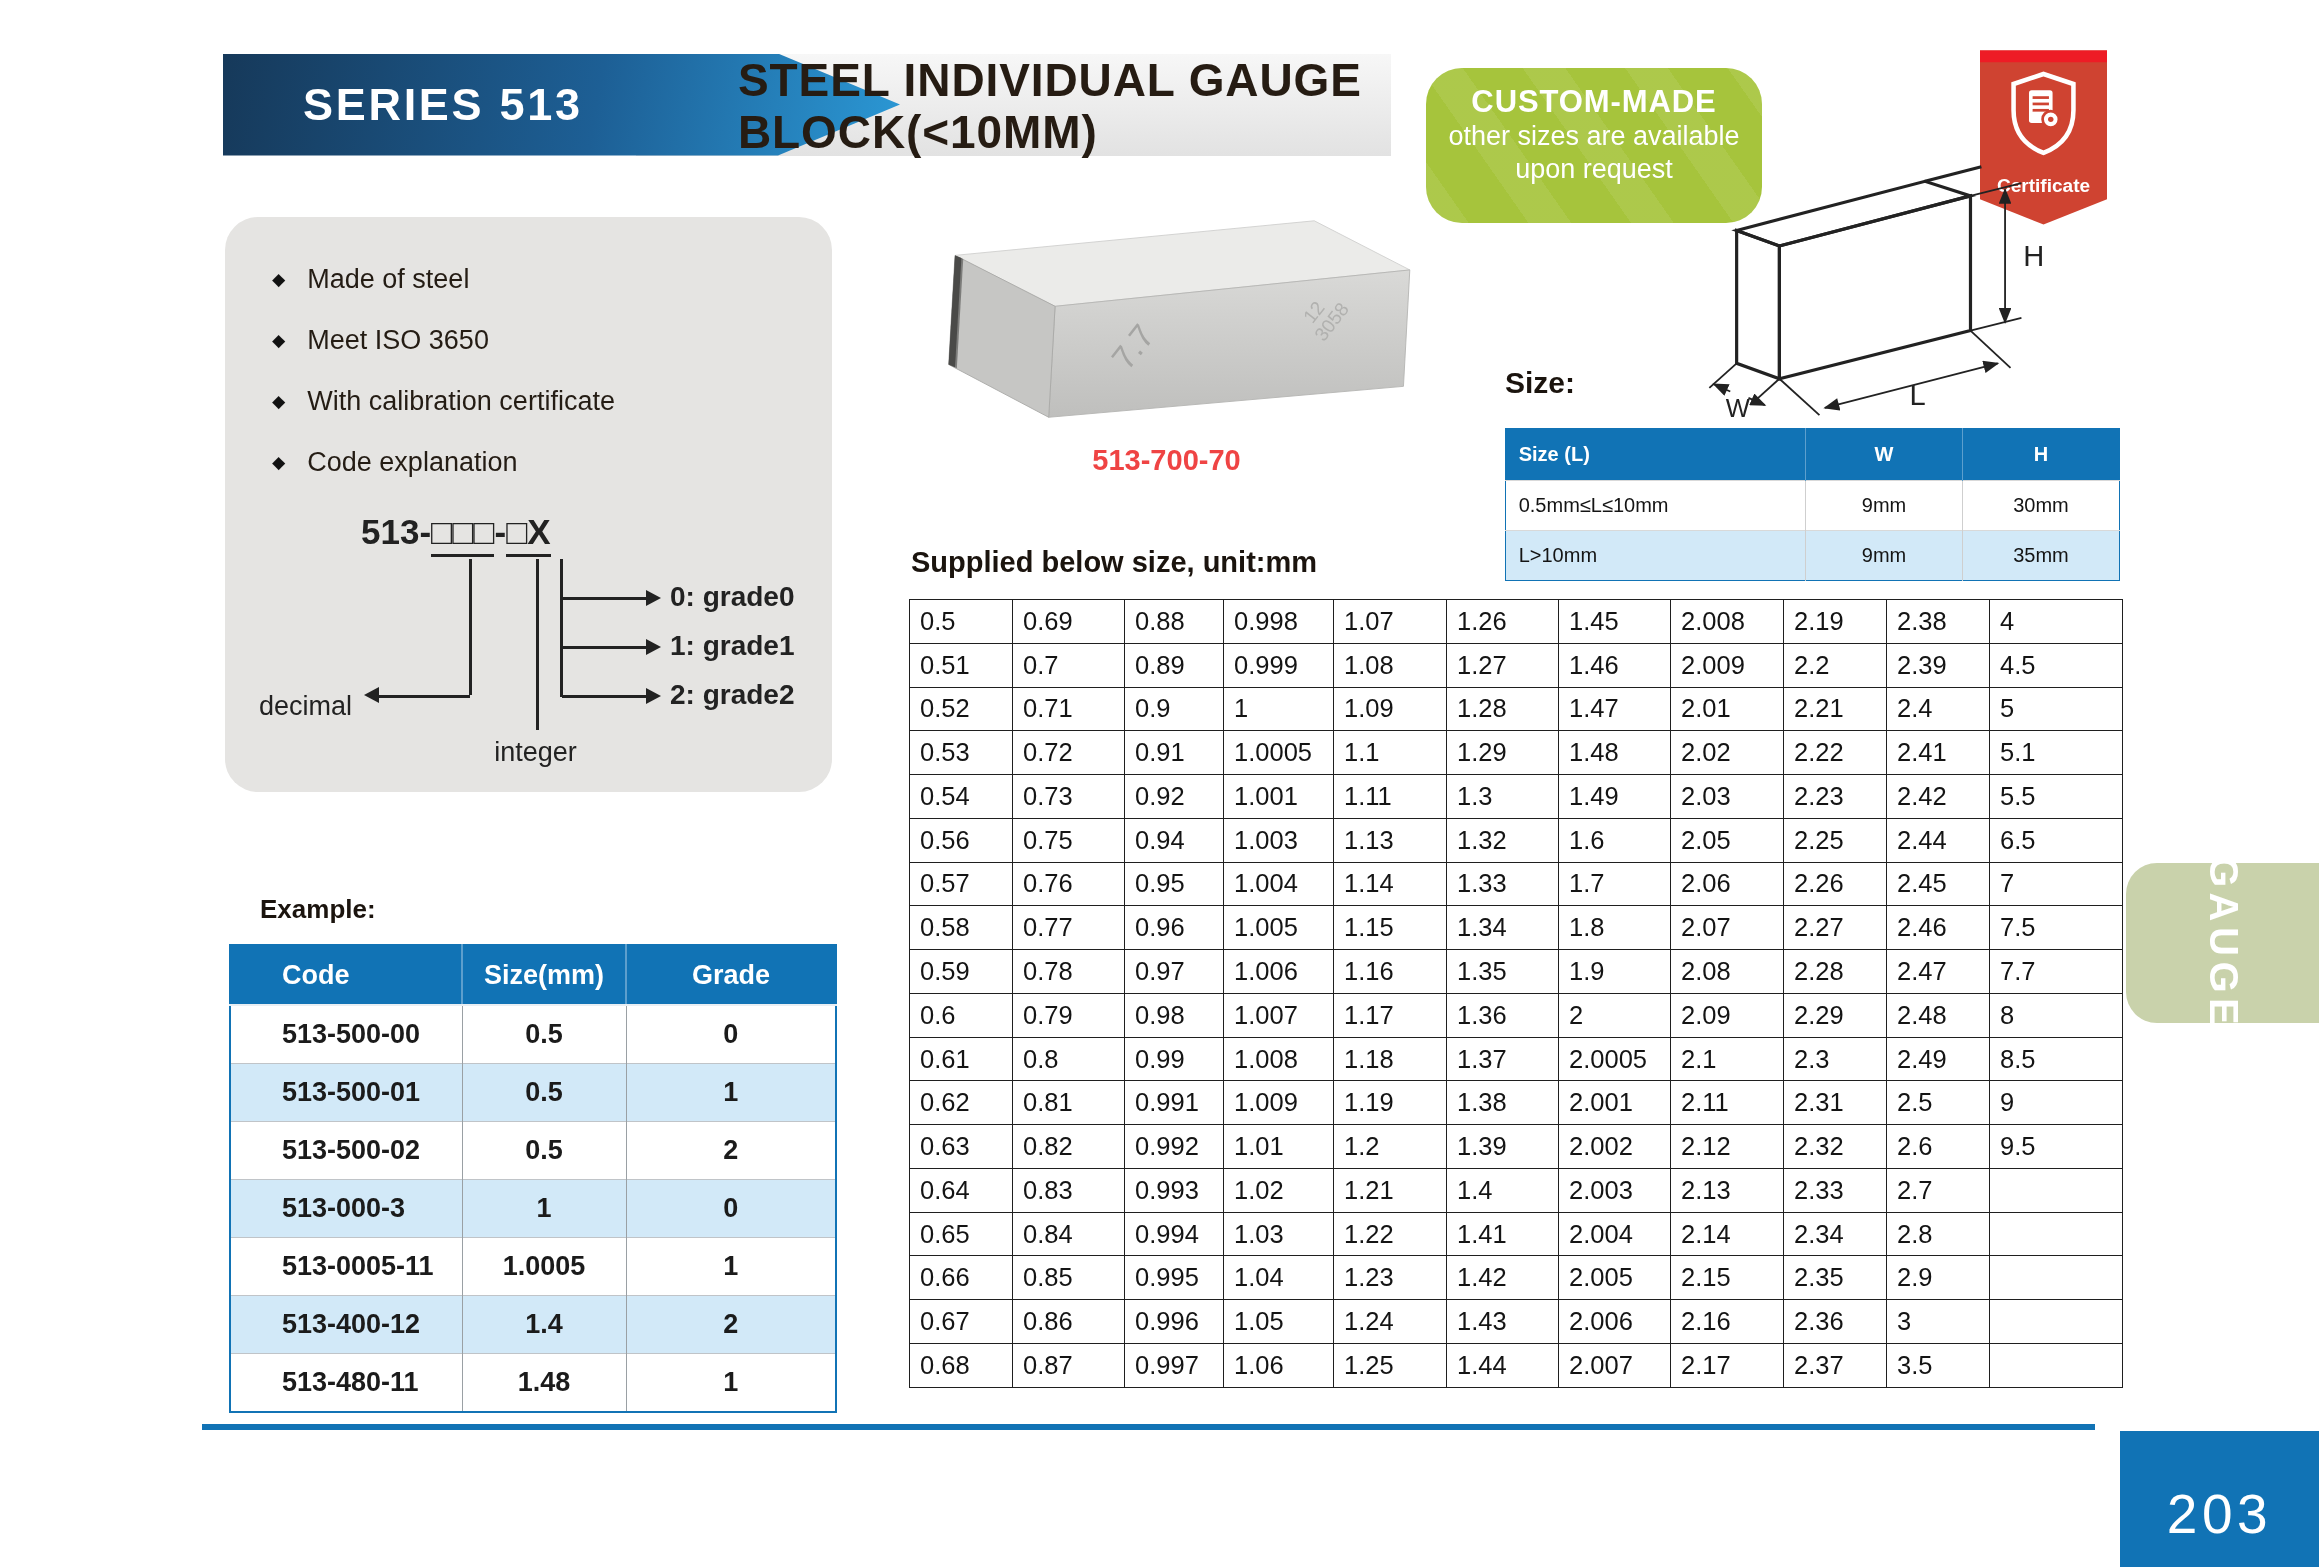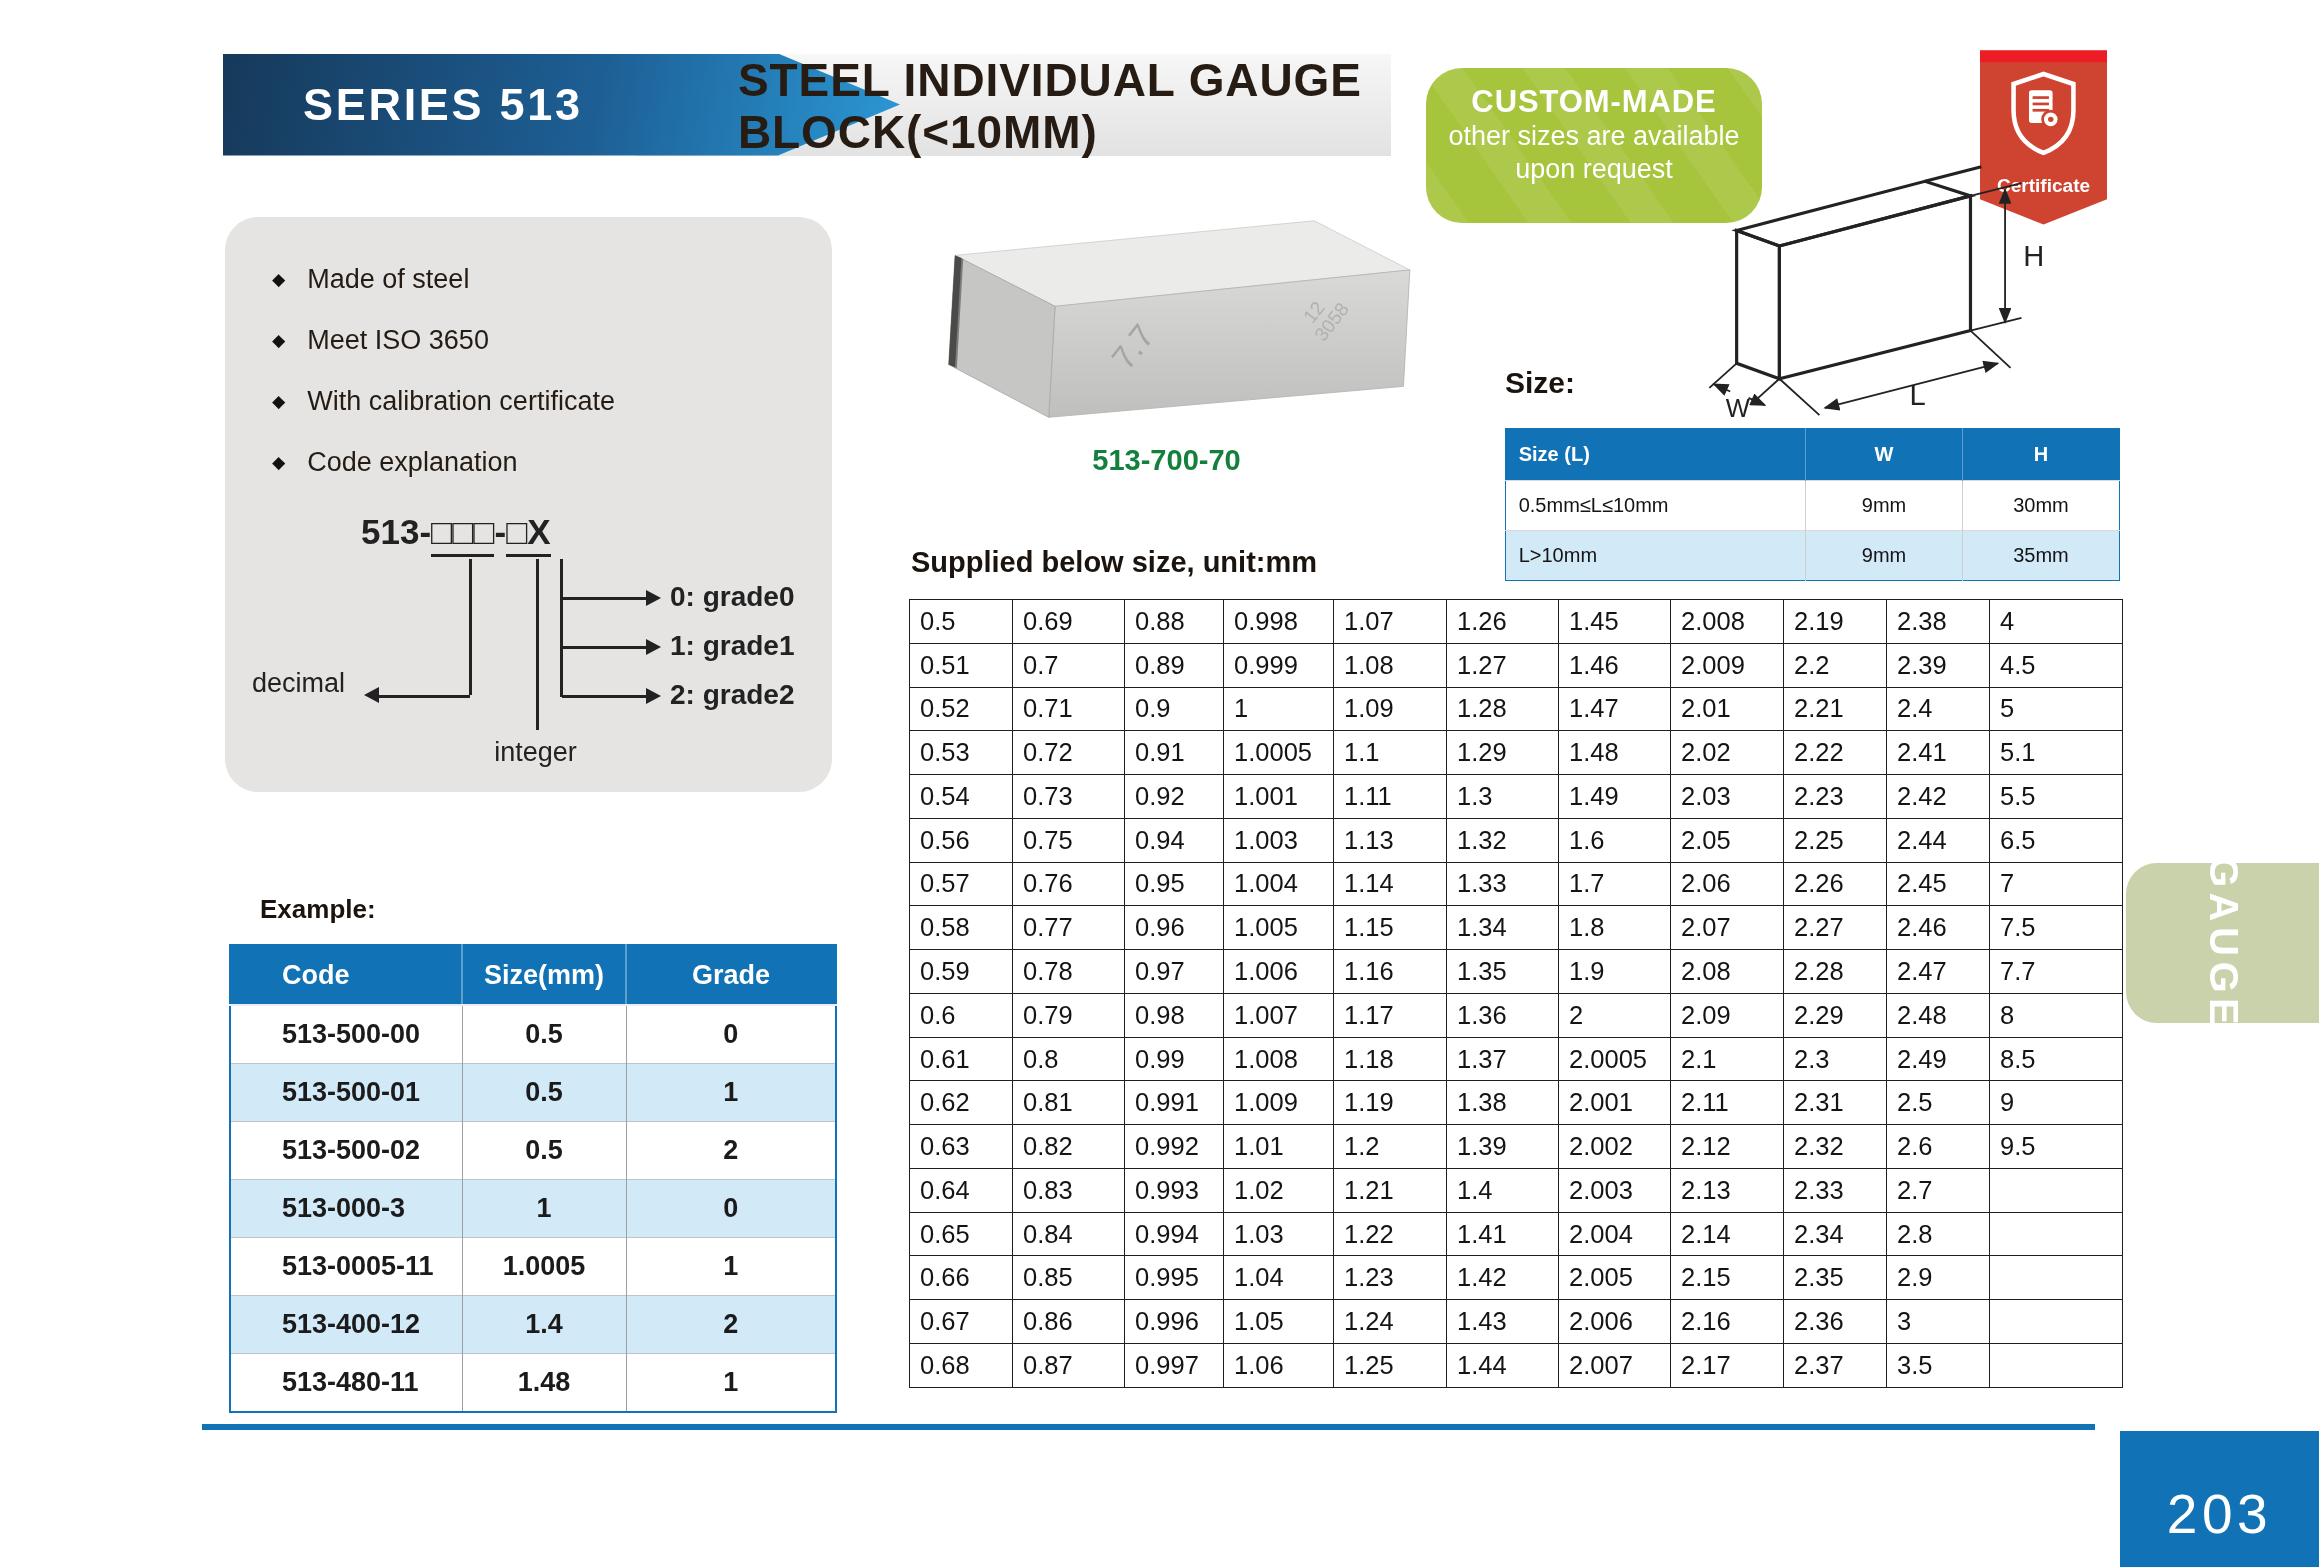--- a/index.html
+++ b/index.html
@@ -41,21 +41,21 @@
   .arrow-left{position:absolute;width:0;height:0;border-top:8.2px solid transparent;
               border-bottom:8.2px solid transparent;border-right:15.5px solid #222;}
   .arrow-right{position:absolute;width:0;height:0;border-top:8.2px solid transparent;
                border-bottom:8.2px solid transparent;border-left:15.5px solid #222;}
   .diagram-label{position:absolute;font-size:27px;color:#222;}
   .grade-label{position:absolute;font-size:28px;font-weight:bold;color:#222;}
 
   
   .block-photo{position:absolute;left:905px;top:180px;width:523px;height:223px;}
   .block-caption{position:absolute;left:905px;top:416px;width:523px;text-align:center;
-                 font-size:29px;font-weight:bold;color:#15803d;}
+                 font-size:29px;font-weight:bold;color:#ef4444;}
 
   
   .size-label{position:absolute;left:1505px;top:338px;font-size:30px;font-weight:bold;color:#1b140e;}
   .size-diagram{position:absolute;left:1632px;top:116px;width:505px;height:273px;}
 
   .size-table{position:absolute;left:1505px;top:400px;width:615px;border-collapse:collapse;
               table-layout:fixed;font-size:20px;color:#141414;border:1.8px solid #1173b5;}
   .size-table th{background:#1173b5;color:#fff;height:49px;font-weight:bold;text-align:center;
                  border-right:1.8px solid #5d9fcd;}
   .size-table th:last-child{border-right:none;}
@@ -147,21 +147,21 @@
       <div class="code-line">
         <span>513-</span>
           <span class="u">□□□</span>
           <span>-</span>
           <span class="u">□X</span>
       </div>
 
       <div class="vl" style="left:217px;top:47px;height:136px"></div>
       <div class="hl" style="left:127px;top:183px;width:91px"></div>
       <div class="arrow-left" style="left:112px;top:175px"></div>
-      <div class="diagram-label" style="left:0;top:156px;width:107px;text-align:left">decimal</div>
+      <div class="diagram-label" style="left:0;top:179px;width:107px;text-align:center">decimal</div>
 
       <div class="vl" style="left:284px;top:47px;height:171px"></div>
       <div class="diagram-label" style="left:211px;top:225px;width:145px;text-align:center">integer</div>
 
       <div class="vl" style="left:308px;top:47px;height:138px"></div>
       <div class="hl" style="left:310px;top:85px;width:84px"></div>
       <div class="hl" style="left:310px;top:134px;width:84px"></div>
       <div class="hl" style="left:310px;top:183px;width:84px"></div>
       <div class="arrow-right" style="left:394px;top:78px"></div>
       <div class="arrow-right" style="left:394px;top:127px"></div>

